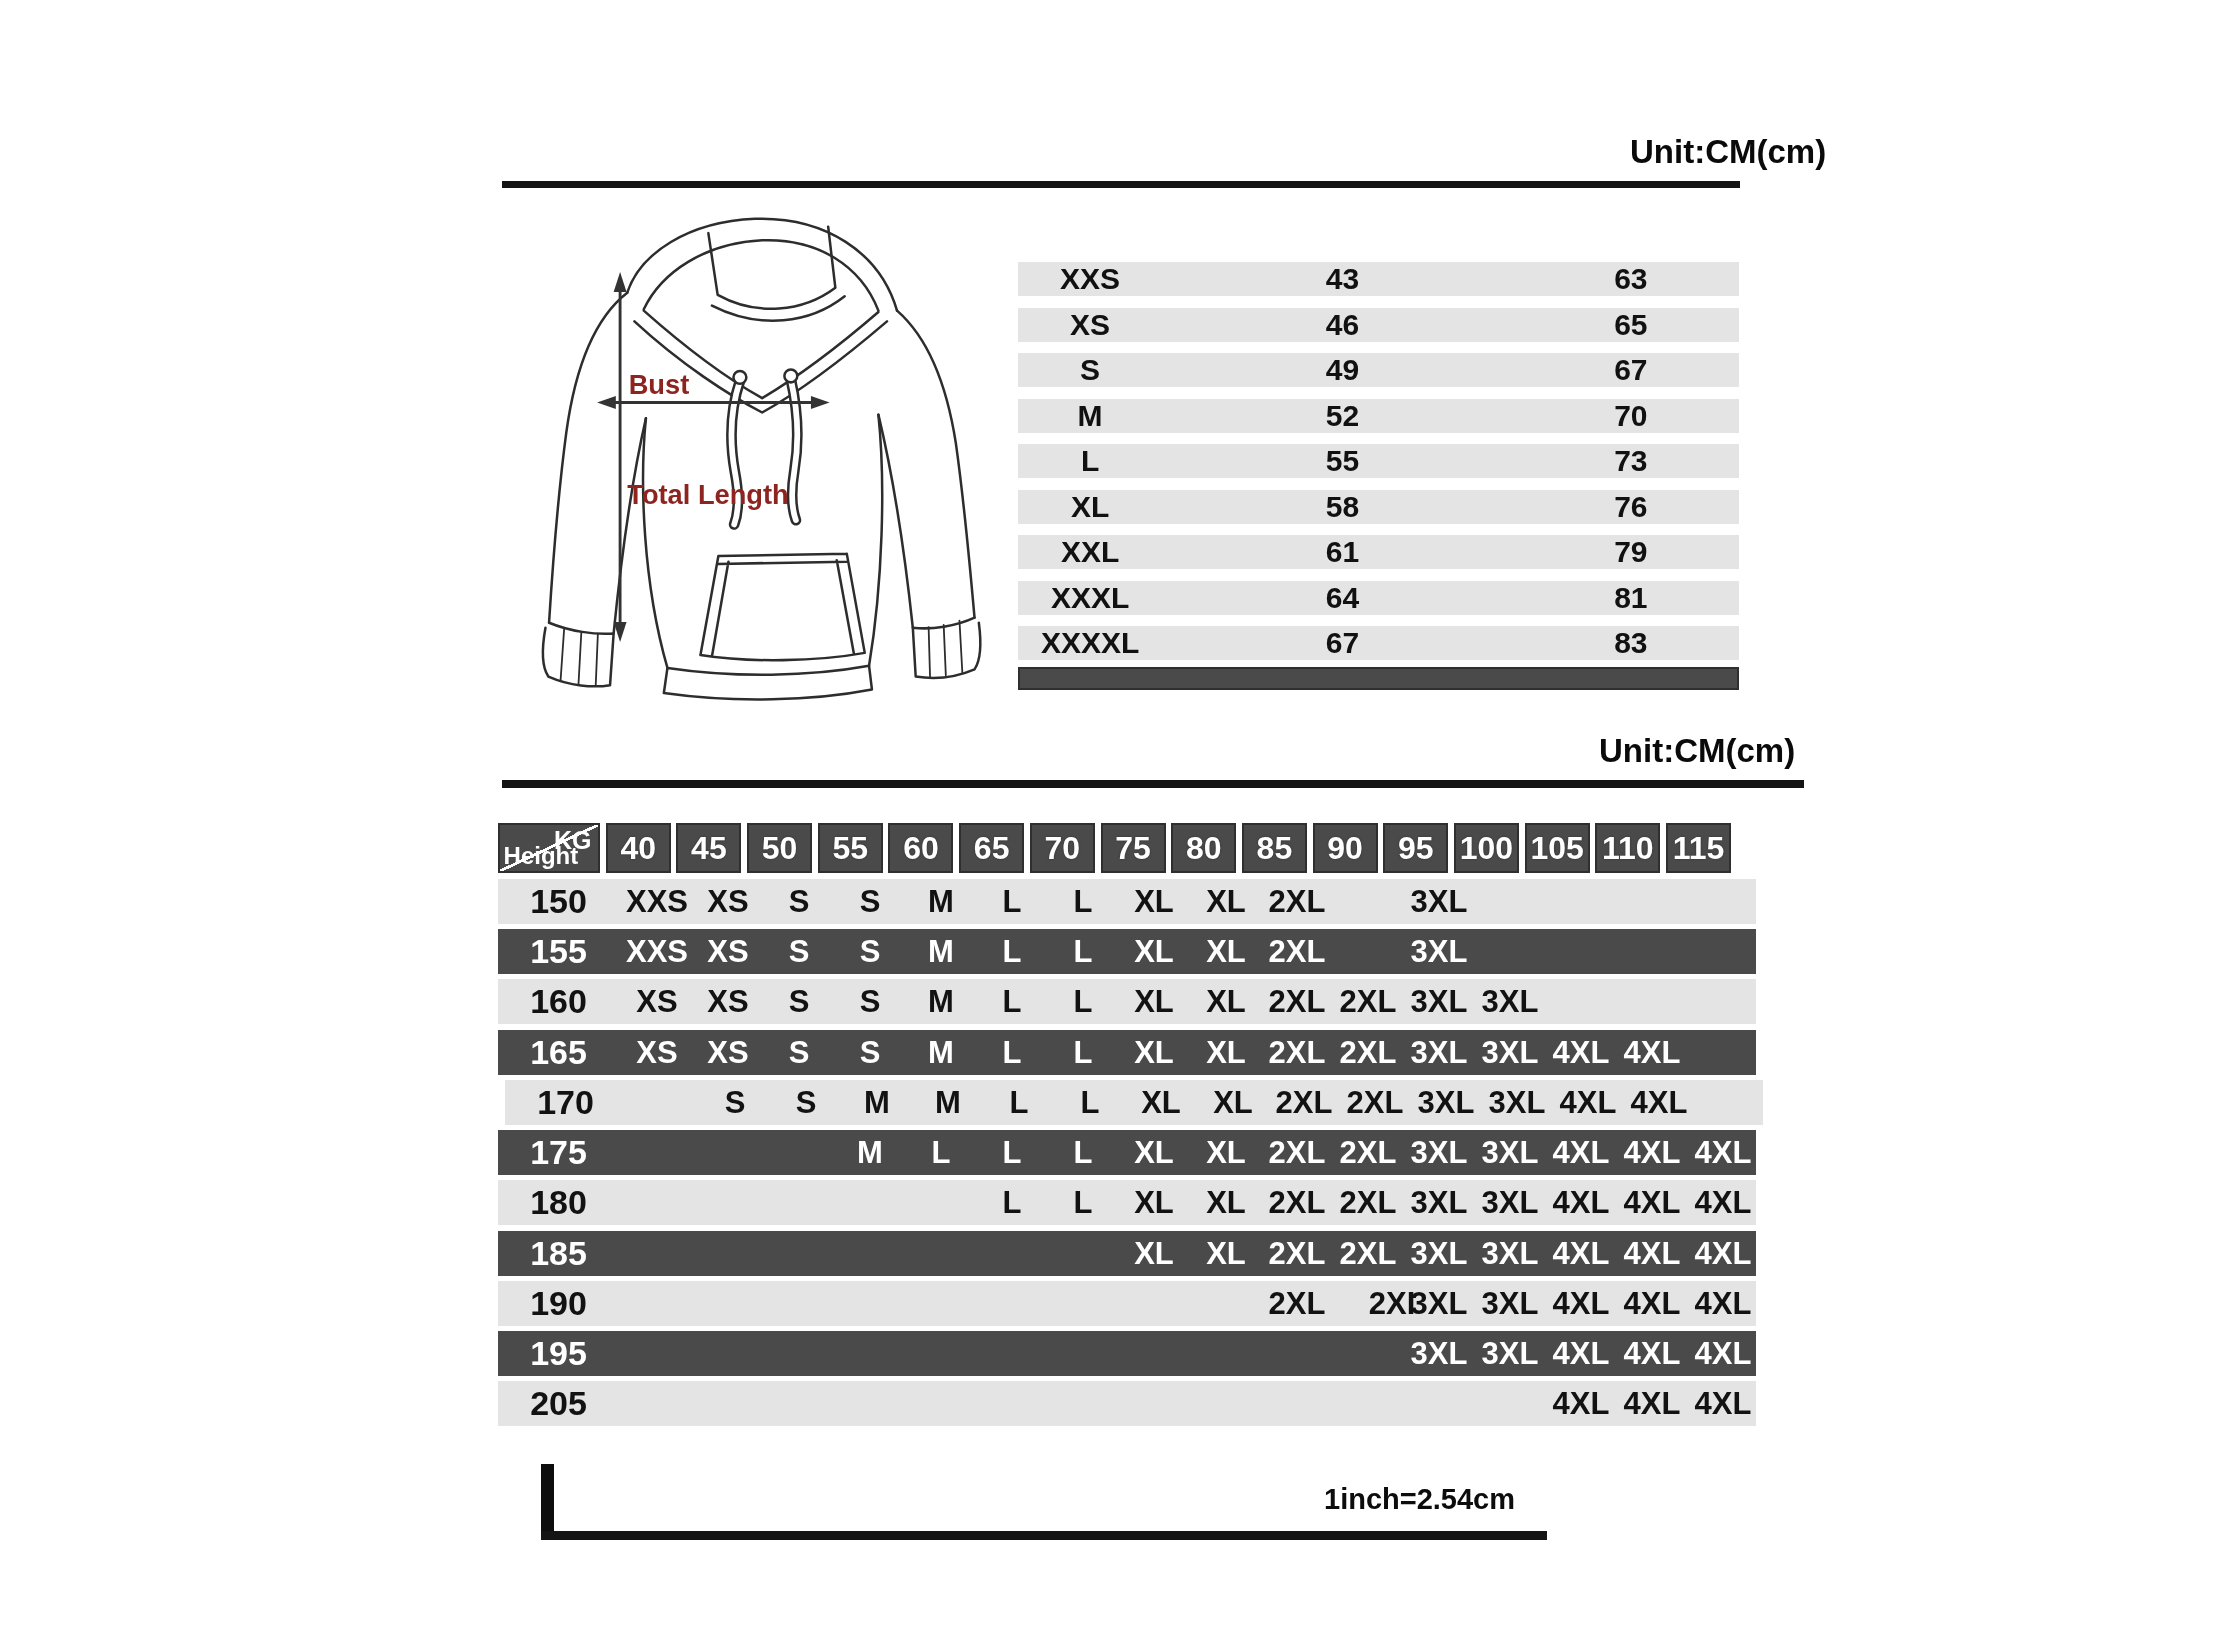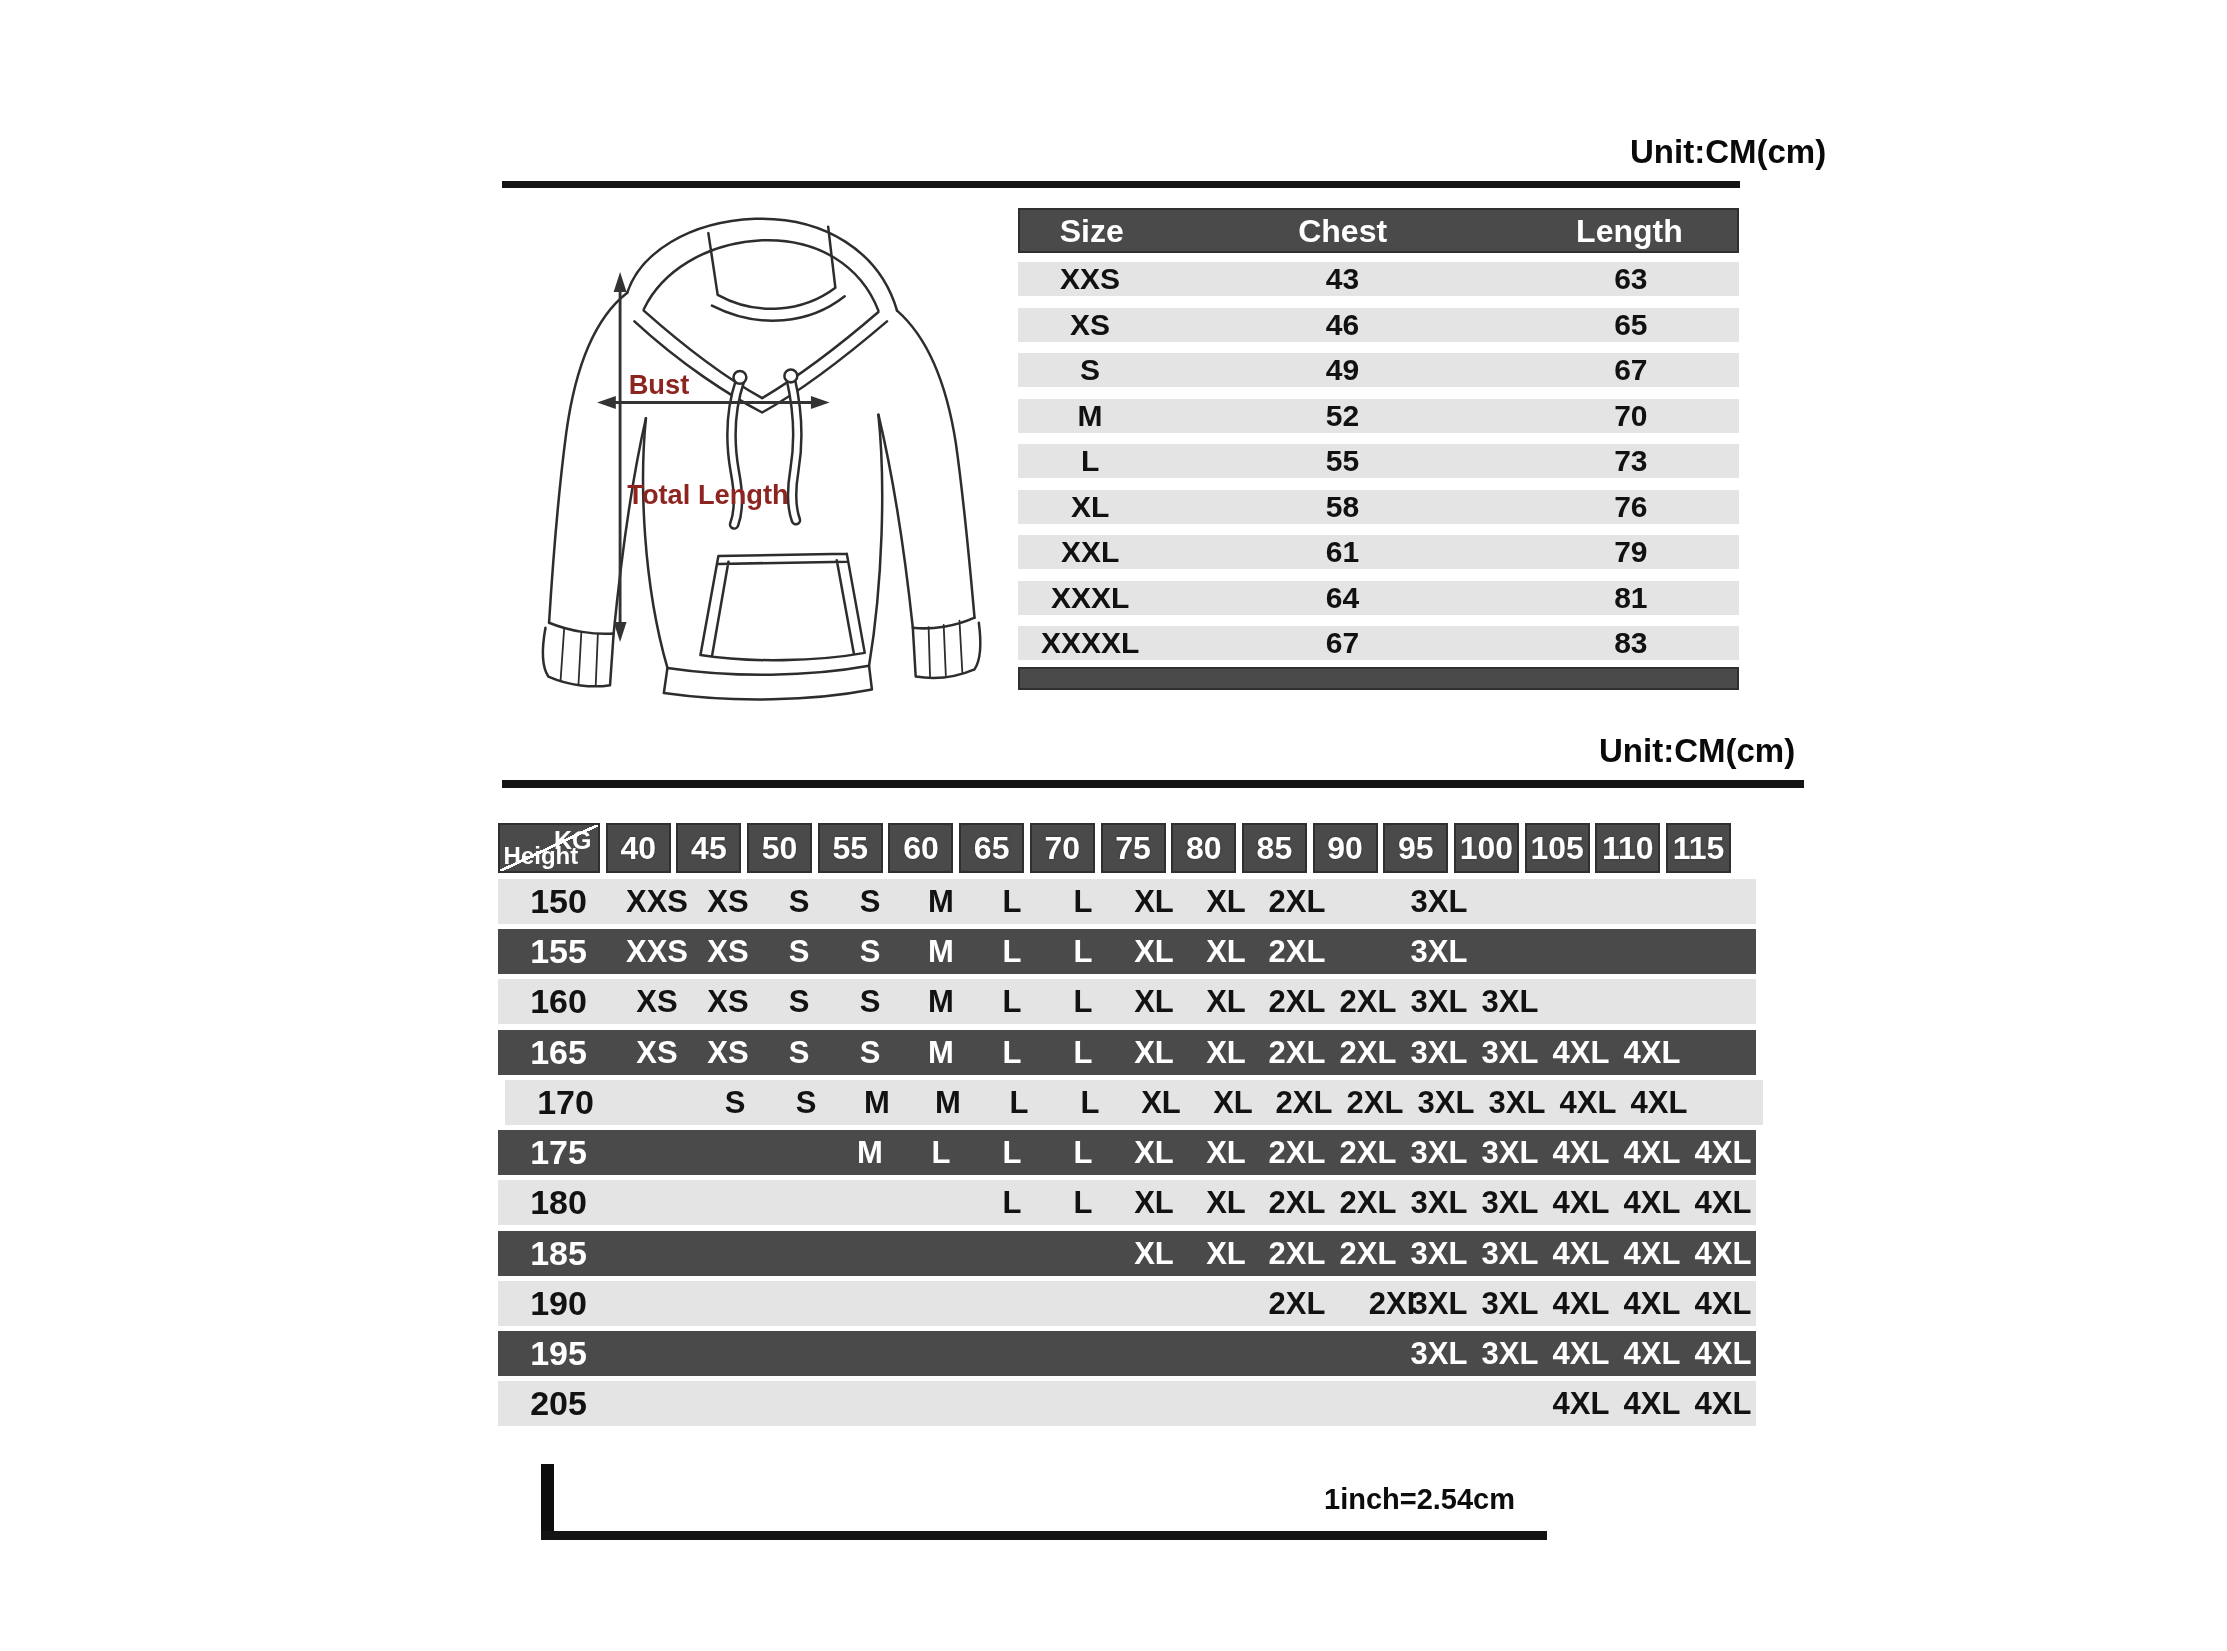--- a/index.html
+++ b/index.html
@@ -112,25 +112,20 @@
     <g stroke="#333" fill="#333">
       <line x1="120" y1="278" x2="400" y2="278" stroke-width="4"></line>
       <polygon points="98,278 124,269 124,287" stroke="none"></polygon>
       <polygon points="422,278 396,269 396,287" stroke="none"></polygon>
     </g>
     <text x="142" y="266" font-size="38" fill="#8e2420">Bust</text>
     <text x="140" y="420" font-size="38" fill="#8e2420">Total Length</text>
   </svg>
 
   <div class="abs size-table">
-    <div class="st-header">
-      <span class="st-hcol" style="left:10%">Size</span>
-      <span class="st-hcol" style="left:45%">Chest</span>
-      <span class="st-hcol" style="left:85%">Length</span>
-    </div>
     <div class="st-rows" id="st-rows">
         <div class="st-row">
           <div class="st-cell" style="left: 10%;">XXS</div>
           <div class="st-cell" style="left: 45%;">43</div>
           <div class="st-cell" style="left: 85%;">63</div>
         </div>
         <div class="st-row">
           <div class="st-cell" style="left: 10%;">XS</div>
           <div class="st-cell" style="left: 45%;">46</div>
           <div class="st-cell" style="left: 85%;">65</div>

